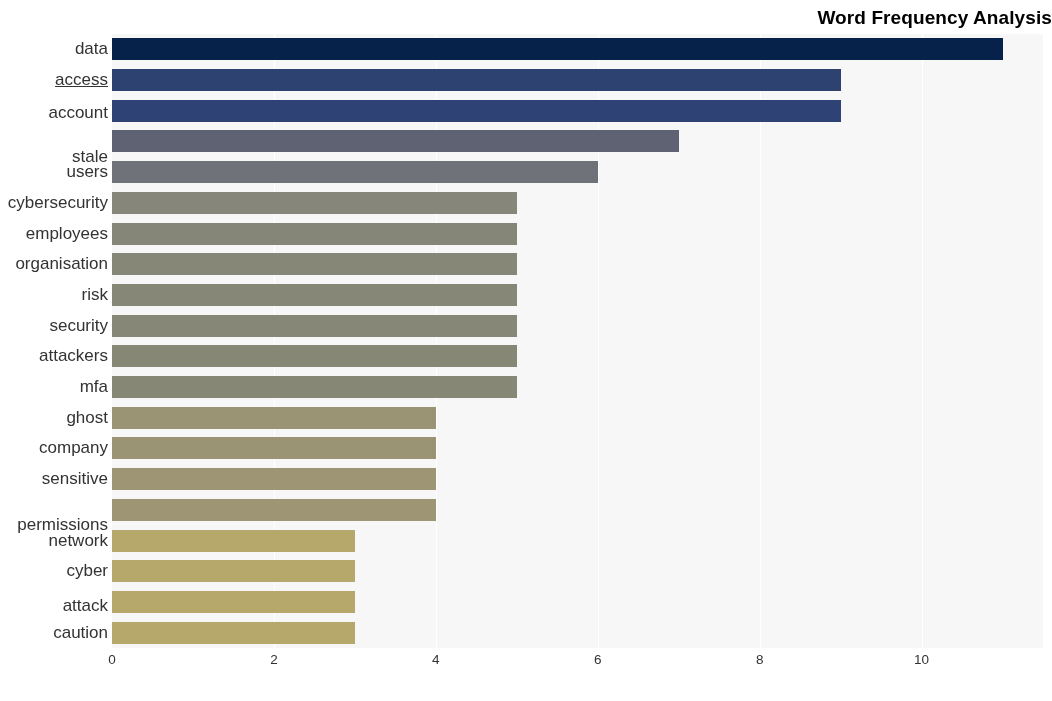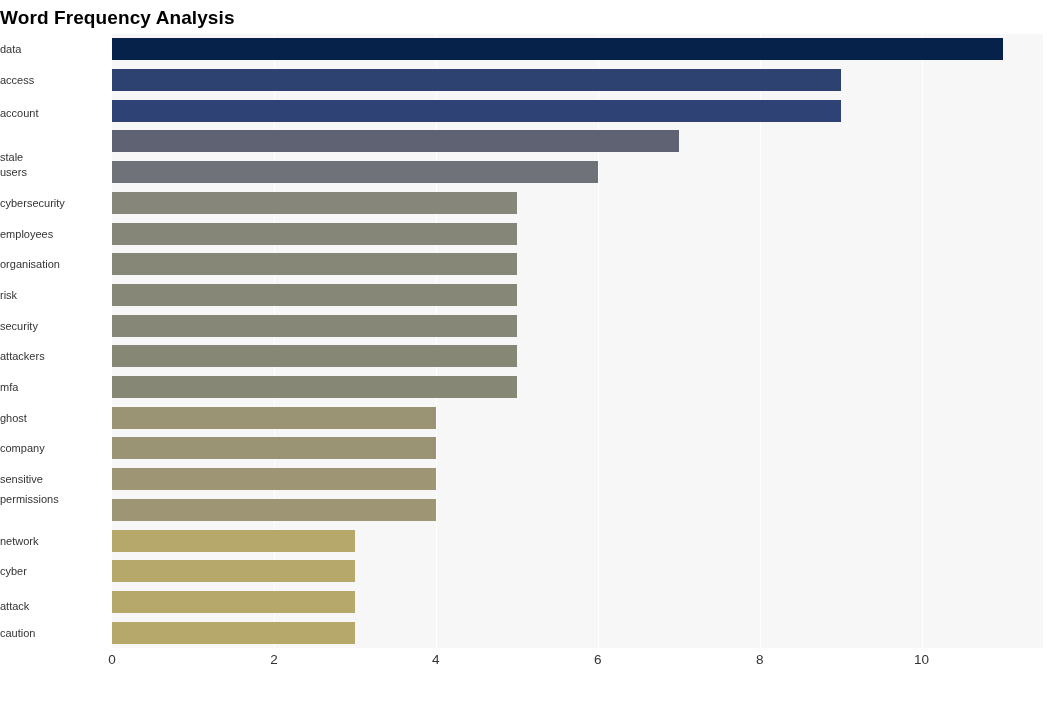--- a/index.html
+++ b/index.html
@@ -17,21 +17,21 @@
     position: relative;
     width: 1052px;
     height: 701px;
     background: #ffffff;
   }
   #chart-title {
     position: absolute;
     top: 7px;
     left: 0;
     width: 1052px;
-    text-align: left;
+    text-align: right;
     font-size: 19px;
     font-weight: bold;
     color: #000000;
     letter-spacing: 0.1px;
   }
   
   #plot-area {
     position: absolute;
     left: 112px;
     top: 34px;
@@ -62,22 +62,22 @@
     position: absolute;
     left: 0;
     top: 34px;
     width: 108px;
     height: 614px;
   }
   .ylabel {
     position: absolute;
     right: 0;
     width: 108px;
-    text-align: left;
-    font-size: 11px;
+    text-align: right;
+    font-size: 17px;
     color: #333333;
     line-height: 14px;
     white-space: nowrap;
   }
   #xticks-layer {
     position: absolute;
     left: 0;
     top: 652px;
     width: 1052px;
     height: 22px;
@@ -133,35 +133,35 @@
       <div class="bar" title="sensitive: 4" style="top: 434.15px; width: 323.826px; background: rgb(157, 149, 115);"></div>
       <div class="bar" title="permissions: 4" style="top: 464.85px; width: 323.826px; background: rgb(157, 149, 115);"></div>
       <div class="bar" title="network: 3" style="top: 495.55px; width: 242.87px; background: rgb(181, 168, 106);"></div>
       <div class="bar" title="cyber: 3" style="top: 526.25px; width: 242.87px; background: rgb(181, 168, 106);"></div>
       <div class="bar" title="attack: 3" style="top: 556.95px; width: 242.87px; background: rgb(181, 168, 106);"></div>
       <div class="bar" title="caution: 3" style="top: 587.65px; width: 242.87px; background: rgb(181, 168, 106);"></div>
     </div>
 
   <div id="ylabels-layer">
       <div class="ylabel" style="top: 8.35px;">data</div>
-      <div class="ylabel" style="top: 39.05px;">access</div>
+      <div class="ylabel" style="top: 39.05px; text-decoration: underline;">access</div>
       <div class="ylabel" style="top: 72px; padding-left: 41px;">account</div>
       <div class="ylabel" style="top: 100.45px; margin-top: 16px;">stale</div>
       <div class="ylabel" style="top: 131.15px;">users</div>
       <div class="ylabel" style="top: 161.85px;">cybersecurity</div>
       <div class="ylabel" style="top: 192.55px;">employees</div>
       <div class="ylabel" style="top: 223.25px;">organisation</div>
       <div class="ylabel" style="top: 253.95px;">risk</div>
       <div class="ylabel" style="top: 284.65px;">security</div>
       <div class="ylabel" style="top: 315.35px; margin-left: 36px;">attackers</div>
       <div class="ylabel" style="top: 346.05px;">mfa</div>
       <div class="ylabel" style="top: 376.75px;">ghost</div>
       <div class="ylabel" style="top: 407.45px;">company</div>
       <div class="ylabel" style="top: 438.15px;">sensitive</div>
-      <div class="ylabel" style="top: 458px;">permissions</div>
+      <div class="ylabel" style="top: 484px;">permissions</div>
       <div class="ylabel" style="top: 499.55px;">network</div>
       <div class="ylabel" style="top: 530.25px;">cyber</div>
       <div class="ylabel" style="top: 565px;">attack</div>
       <div class="ylabel" style="top: 591.65px;">caution</div>
     </div>
 
   <div id="xticks-layer">
       <div class="xtick" style="left: 112px;">0</div>
       <div class="xtick" style="left: 273.913px;">2</div>
       <div class="xtick" style="left: 435.826px;">4</div>

